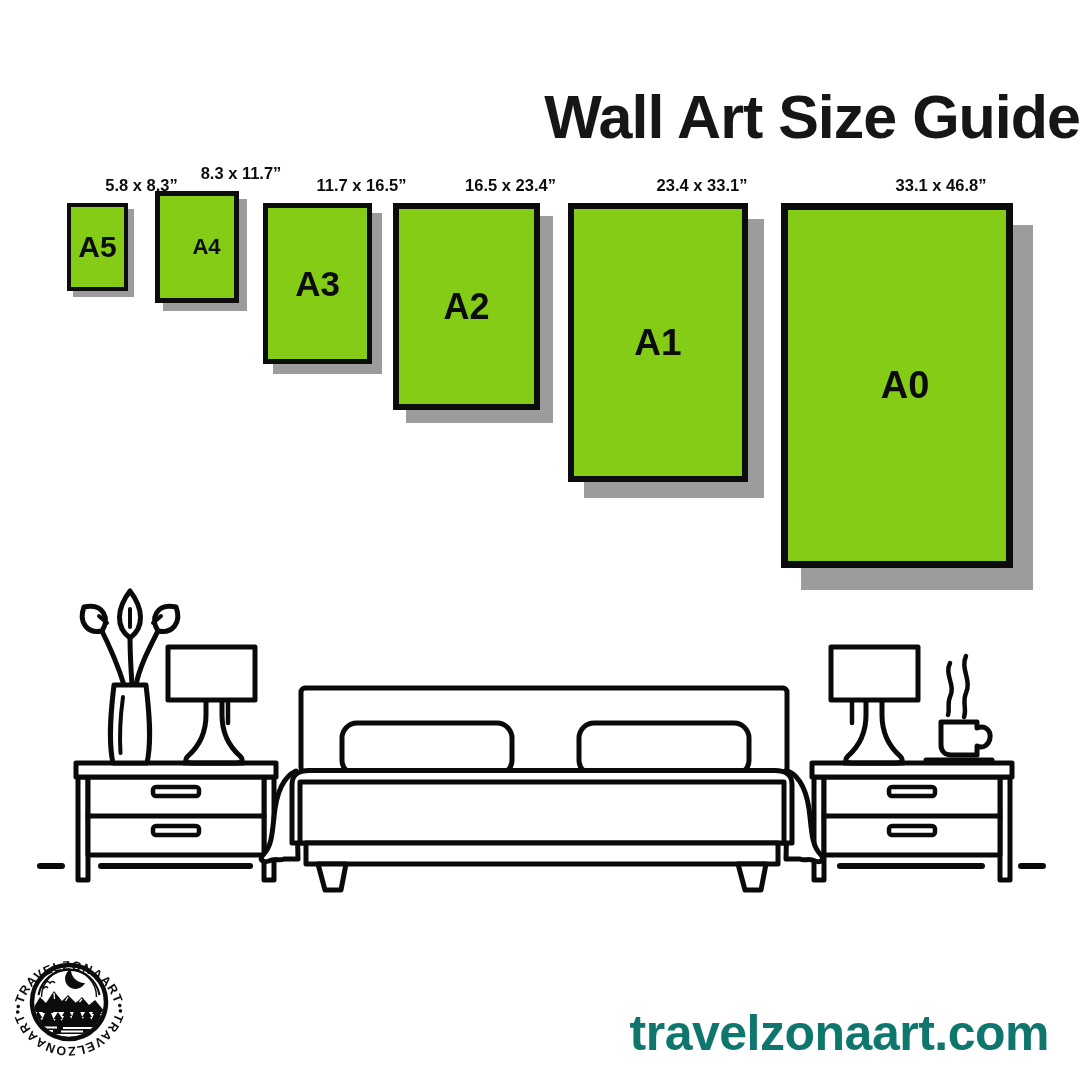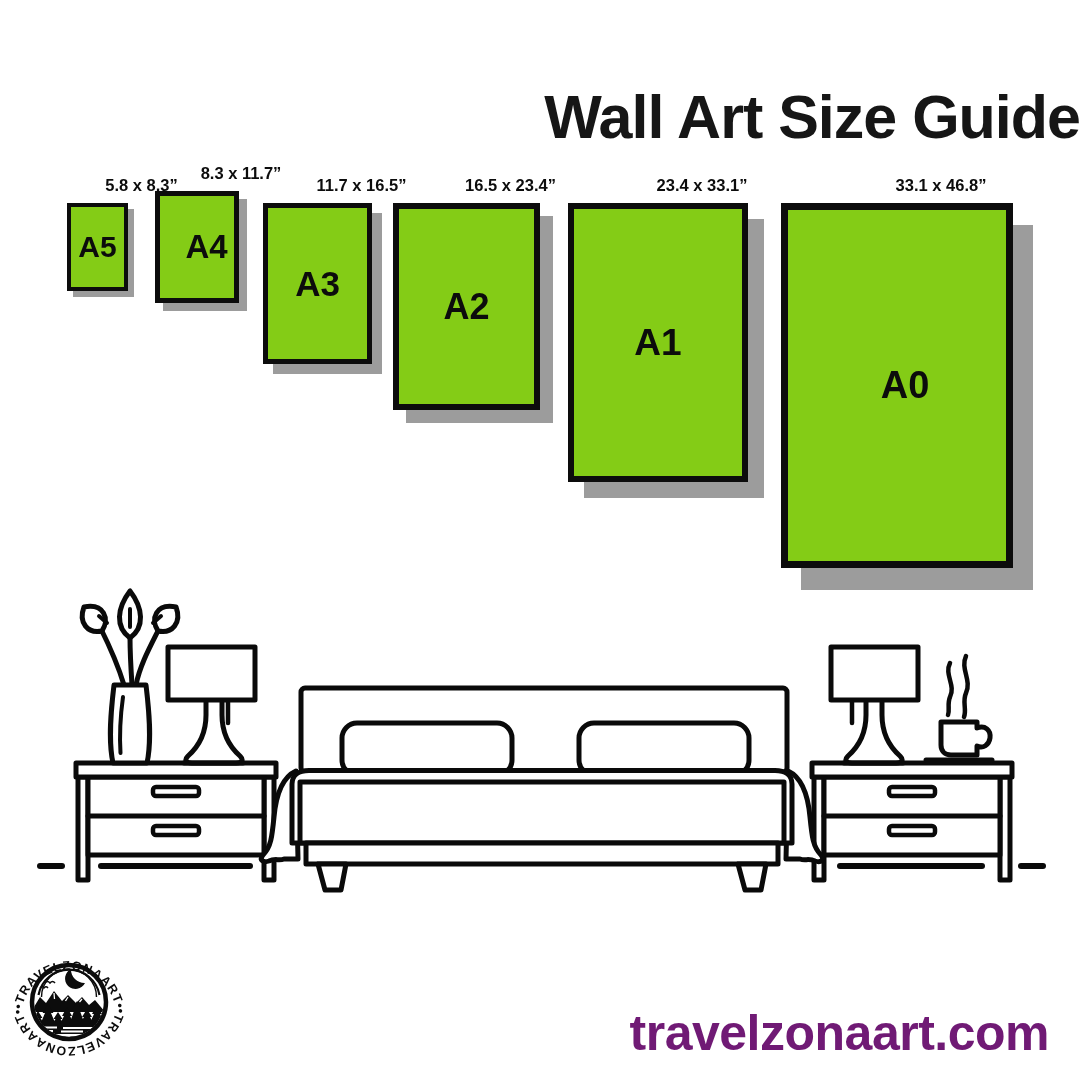--- a/index.html
+++ b/index.html
@@ -18,35 +18,35 @@
     white-space:nowrap;font-size:16.5px;font-weight:bold;color:#0c0c0c;margin-left:44px;
   }
   .frame .box{
     width:100%;height:100%;background:#84cc16;box-sizing:border-box;
     border:5px solid #0c0c0c;display:flex;align-items:center;justify-content:center;
     font-weight:bold;color:#0c0c0c;
   }
   .f-a5{left:67px;top:203px;width:61px;height:88px;}
   .f-a5 .box{border-width:4px;box-shadow:6px 6px 0 #9c9c9c;font-size:30px;}
   .f-a4{left:155px;top:191px;width:84px;height:112px;}
-  .f-a4 .box{border-width:5px;box-shadow:8px 8px 0 #9c9c9c;font-size:33px;padding-left:19px;}
+  .f-a4 .box{border-width:5px;box-shadow:8px 8px 0 #9c9c9c;font-size:22px;padding-left:19px;}
   .f-a3{left:263px;top:203px;width:109px;height:161px;}
   .f-a3 .box{border-width:5px;box-shadow:10px 10px 0 #9c9c9c;font-size:35px;}
   .f-a2{left:393px;top:203px;width:147px;height:207px;}
   .f-a2 .box{border-width:6px;box-shadow:13px 13px 0 #9c9c9c;font-size:36px;}
   .f-a1{left:568px;top:203px;width:180px;height:279px;}
   .f-a1 .box{border-width:6px;box-shadow:16px 16px 0 #9c9c9c;font-size:37px;align-items:center;}
   .f-a0{left:781px;top:203px;width:232px;height:365px;}
   .f-a0 .box{border-width:7px;box-shadow:20px 22px 0 #9c9c9c;font-size:38px;padding-left:16px;}
   
   .furniture{position:absolute;left:0;top:575px;width:1080px;height:330px;}
   .logo{position:absolute;left:5px;top:938px;width:128px;height:128px;}
   .site{
     position:absolute;top:1008px;right:31px;font-size:50px;font-weight:bold;
-    color:#701a75;letter-spacing:-0.5px;line-height:1;
+    color:#0f766e;letter-spacing:-0.5px;line-height:1;
   }
 </style>
 </head>
 <body>
 
 <div class="canvas">
 
   <h1 class="title">Wall Art Size Guide</h1>
 
   <div>

